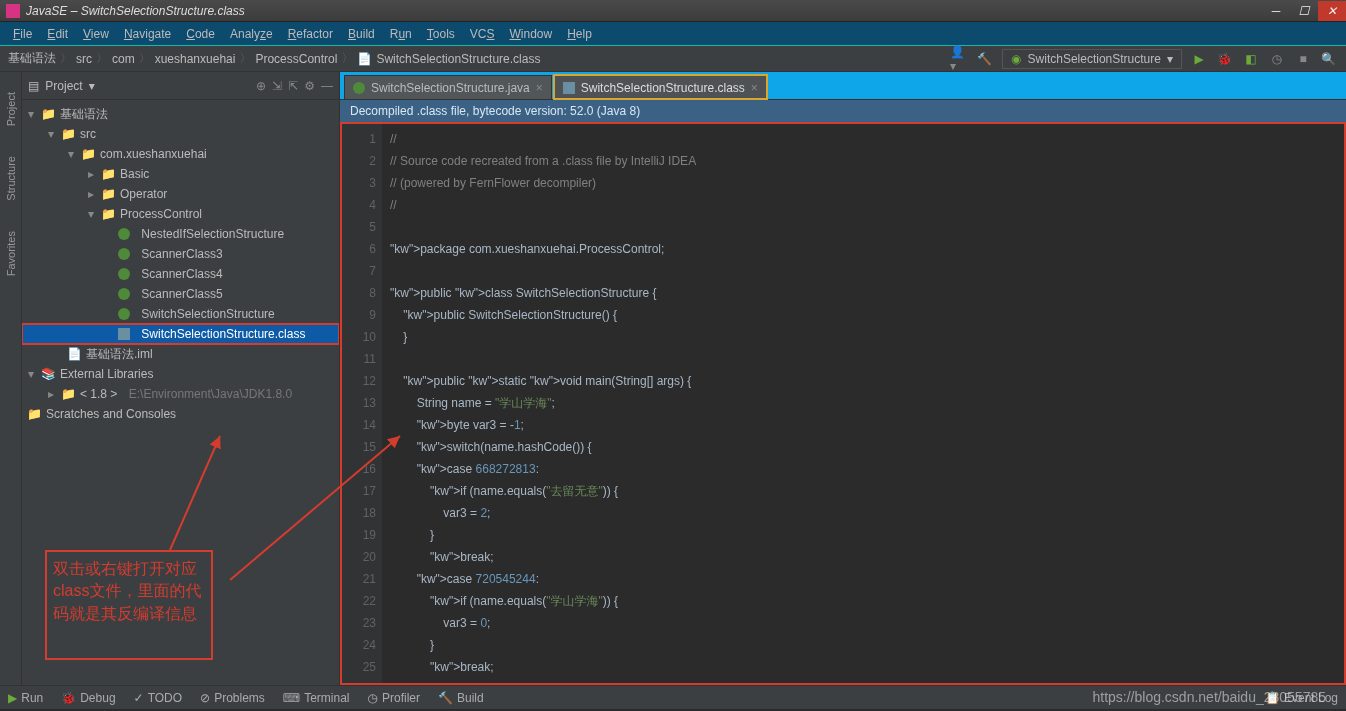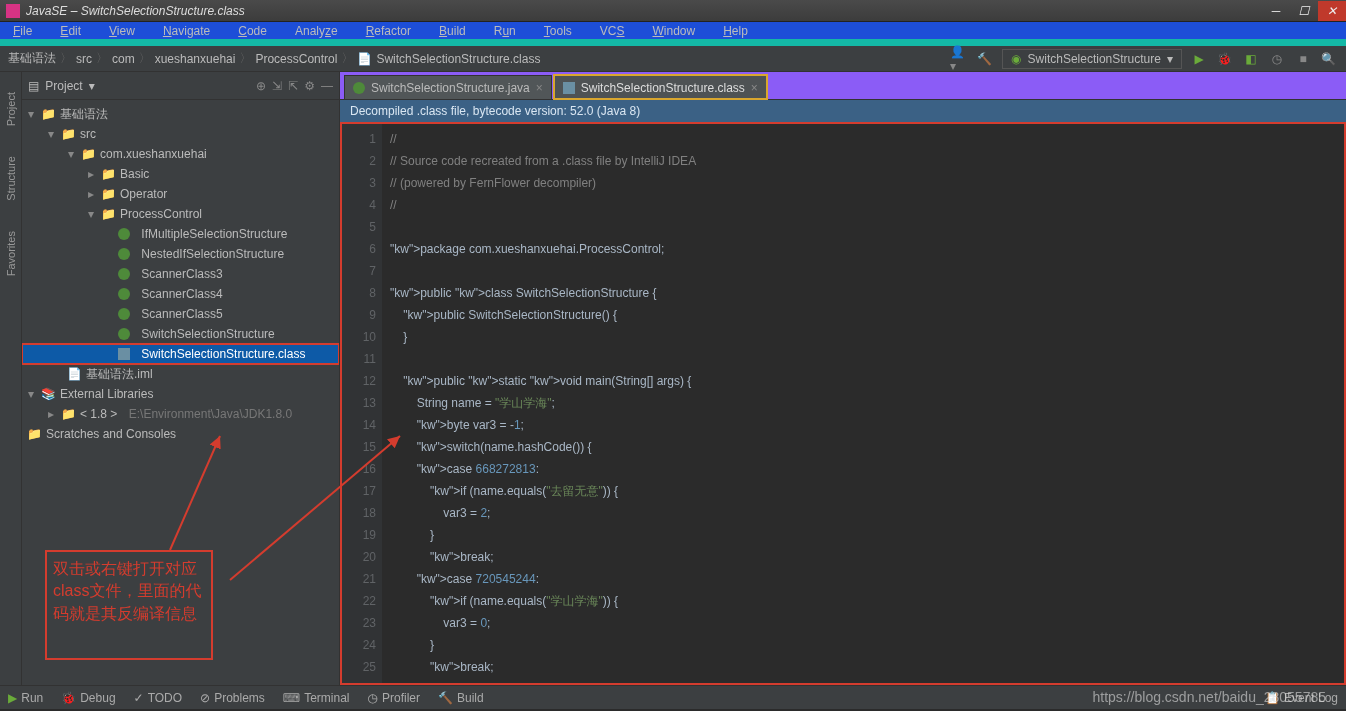--- a/index.html
+++ b/index.html
@@ -6,21 +6,21 @@
 body { background: #2b2b2b; color: #bbbbbb; width: 1346px; height: 711px; overflow: hidden; position: relative; }
 
 
 .titlebar { height: 22px; background: linear-gradient(#4a4a4a,#3c3c3c); display: flex; align-items: center; padding-left: 6px; color: #ddd; border-bottom: 1px solid #222; font-style: italic; }
 .titlebar .icon { width: 14px; height: 14px; background: #d63384; margin-right: 6px; }
 .titlebar .wincontrols { margin-left: auto; display: flex; }
 .titlebar .wctrl { width: 28px; height: 20px; display:flex; align-items:center; justify-content:center; color:#eee; }
 .titlebar .wctrl.close { background:#c0392b; }
 
 
-.menubar { height: 24px; background:#1d4ed8; display:flex; align-items:center; padding: 0 6px; gap: 14px; border-bottom:7px solid #14b8a6; }
+.menubar { height: 24px; background:#0c4a6e; display:flex; align-items:center; padding: 0 6px; gap: 1px; border-bottom:1px solid #14b8a6; }
 .menubar span { padding: 2px 7px; color:#bbbbbb; }
 .menubar span u { text-decoration: underline; }
 
 
 .navrow { height: 26px; background:#3c3f41; display:flex; align-items:center; padding: 0 8px; border-bottom:1px solid #323232; }
 .crumbs { display:flex; align-items:center; gap:4px; color:#bbbbbb; }
 .crumbs .sep { color:#666; }
 .navrow .right { margin-left:auto; display:flex; align-items:center; gap:8px; }
 .runcfg { background:#3c3f41; border:1px solid #555; padding:2px 8px; color:#bbb; display:flex; align-items:center; gap:6px;}
 .icnbtn { width:18px; height:18px; display:flex; align-items:center; justify-content:center; }
@@ -43,21 +43,21 @@
 .tree-row.sel { background:#0d5aa7; color:#fff; }
 .tree-row.sel.boxed { outline:2px solid #d43c2e; outline-offset:-1px; }
 .classicn { background:#4e8a3a; border-radius:50%; width:12px; height:12px; }
 .fileicn { width:12px; height:12px; background:#6a8fa3; }
 .dim { color:#777; }
 
 .callout { position:absolute; left:45px; top:550px; width:168px; height:110px; border:2px solid #d43c2e; padding:6px; color:#d43c2e; font-size:16px; line-height:1.4; background:rgba(0,0,0,0); }
 
 
 .editorwrap { flex:1; display:flex; flex-direction:column; background:#2b2b2b; position:relative; }
-.tabs { height:28px; display:flex; align-items:flex-end; background:#8b5cf6; border-bottom:1px solid #323232; padding-left:4px; gap:2px;}
+.tabs { height:28px; display:flex; align-items:flex-end; background:#0ea5e9; border-bottom:1px solid #323232; padding-left:4px; gap:2px;}
 .tab { height:24px; display:flex; align-items:center; gap:6px; padding:0 8px; background:#515658; color:#bbb; border:1px solid #323232; border-bottom:none; }
 .tab.active { background:#4e5254; color:#ddd; }
 .tab .x { color:#888; }
 .tab.boxed { outline:2px solid #d9a62e; outline-offset:-1px; }
 
 .banner { height:22px; background:#3b6185; color:#d9e6f2; display:flex; align-items:center; padding:0 10px; font-size:12px; }
 
 .codebox { flex:1; display:flex; border:2px solid #d43c2e; margin:0 0 0 0; overflow:hidden; font-family: "Consolas","Courier New",monospace; font-size:13px; }
 .gutter { width:40px; background:#313335; color:#606366; text-align:right; padding:4px 6px 4px 0; line-height:22px; }
 .code { flex:1; padding:4px 0 4px 8px; line-height:22px; white-space:pre; color:#a9b7c6; }
@@ -175,21 +175,20 @@
       <div class="tree-row" style="padding-left:66px">
           <span class="arrow">▸</span>
           <span class="icn">📁</span>
           <span>Operator</span>
         </div>
       <div class="tree-row" style="padding-left:66px">
           <span class="arrow">▾</span>
           <span class="icn">📁</span>
           <span>ProcessControl</span>
         </div>
-      <div class="tree-row" style="padding-left:96px"><span class="classicn"></span>&nbsp;<span>IfMultipleSelectionStructure</span></div>
       <div class="tree-row" style="padding-left:96px"><span class="classicn"></span>&nbsp;<span>NestedIfSelectionStructure</span></div>
       <div class="tree-row" style="padding-left:96px"><span class="classicn"></span>&nbsp;<span>ScannerClass3</span></div>
       <div class="tree-row" style="padding-left:96px"><span class="classicn"></span>&nbsp;<span>ScannerClass4</span></div>
       <div class="tree-row" style="padding-left:96px"><span class="classicn"></span>&nbsp;<span>ScannerClass5</span></div>
       <div class="tree-row" style="padding-left:96px"><span class="classicn"></span>&nbsp;<span>SwitchSelectionStructure</span></div>
       <div class="tree-row sel boxed" style="padding-left:96px"><span class="fileicn"></span>&nbsp;<span>SwitchSelectionStructure.class</span></div>
       <div class="tree-row" style="padding-left:46px">
           <span class="icn">📄</span>
           <span>基础语法.iml</span>
         </div>

